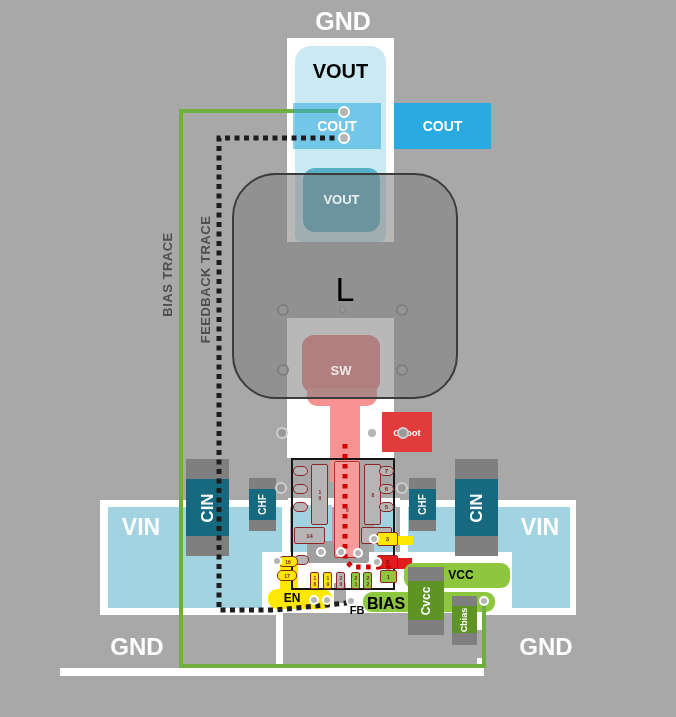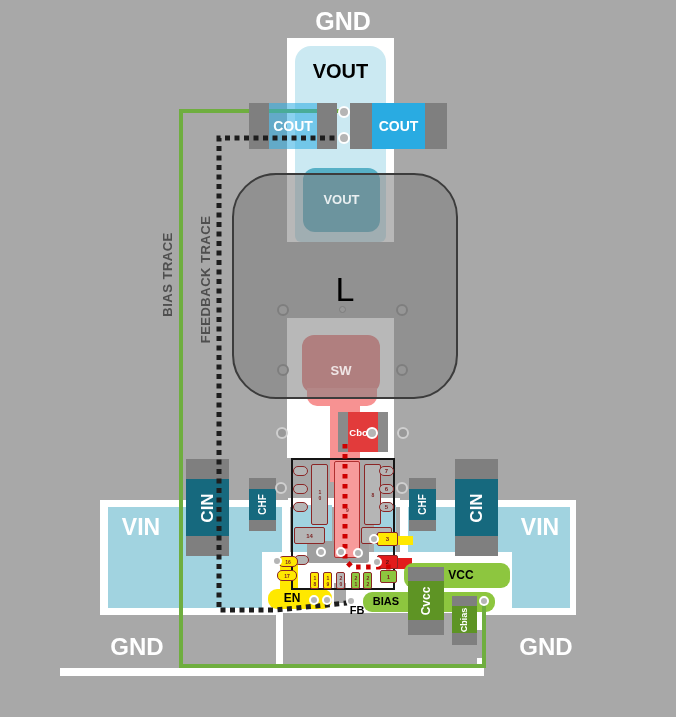--- a/index.html
+++ b/index.html
@@ -5,21 +5,21 @@
   html,body{margin:0;padding:0;background:#a8a8a8;}
   .stage{position:relative;width:676px;height:717px;background:#a8a8a8;overflow:hidden;
          font-family:"Liberation Sans",sans-serif;}
   .abs{position:absolute;}
   .lbl{position:absolute;font-weight:bold;color:#fff;text-align:center;line-height:1.1;}
   .blk{color:#000;}
   .rot{transform:rotate(-90deg);white-space:nowrap;}
   .trace-lbl{position:absolute;font-weight:bold;color:#4f4f4f;font-size:13px;text-align:center;
              letter-spacing:0.5px;}
   .cap-v{display:flex;flex-direction:column;}
-  .cap-h{display:flex;flex-direction:row;}
+  .cap-h{display:flex;flex-direction:column;margin-left:44px;}
   .cap-end{background:#7f7f7f;}
   .cap-mid{flex:1;display:flex;align-items:center;justify-content:center;position:relative;
            color:#fff;font-weight:bold;}
   .teal{background:#16697e;}
   .grn{background:#5e9424;}
   .pad{position:absolute;background:#b5b5b5;border:1px solid #8b2626;border-radius:2px;
        box-sizing:border-box;display:flex;align-items:center;justify-content:center;
        font-size:6px;color:#7c2222;font-weight:bold;}
   .oval{border-radius:5px;}
   .vnum{writing-mode:vertical-rl;text-orientation:upright;font-size:5px;letter-spacing:0;
@@ -243,19 +243,19 @@
   <div class="lbl blk" style="left:295px;top:60px;width:91px;font-size:20px;color:#000;">VOUT</div>
 
   <div class="trace-lbl" style="left:107px;top:267px;width:120px;transform:rotate(-90deg);">BIAS TRACE</div>
   <div class="trace-lbl" style="left:135px;top:272px;width:140px;transform:rotate(-90deg);">FEEDBACK TRACE</div>
 
   <div class="lbl" style="left:111px;top:515px;width:60px;font-size:23px;">VIN</div>
   <div class="lbl" style="left:510px;top:515px;width:60px;font-size:23px;">VIN</div>
 
   <div class="lbl blk" style="left:279px;top:592px;width:26px;font-size:12px;color:#000;">EN</div>
   <div class="lbl blk" style="left:347px;top:604px;width:20px;font-size:11px;color:#000;">FB</div>
-  <div class="lbl blk" style="left:366px;top:595px;width:40px;font-size:11px;color:#000;">BIAS</div>
+  <div class="lbl blk" style="left:366px;top:595px;width:40px;font-size:16px;color:#000;">BIAS</div>
   <div class="lbl blk" style="left:443px;top:569px;width:36px;font-size:12px;color:#000;">VCC</div>
 
   <div class="lbl" style="left:87px;top:634px;width:100px;font-size:24px;">GND</div>
   <div class="lbl" style="left:496px;top:634px;width:100px;font-size:24px;">GND</div>
 
 </div>
 
 </body></html>

